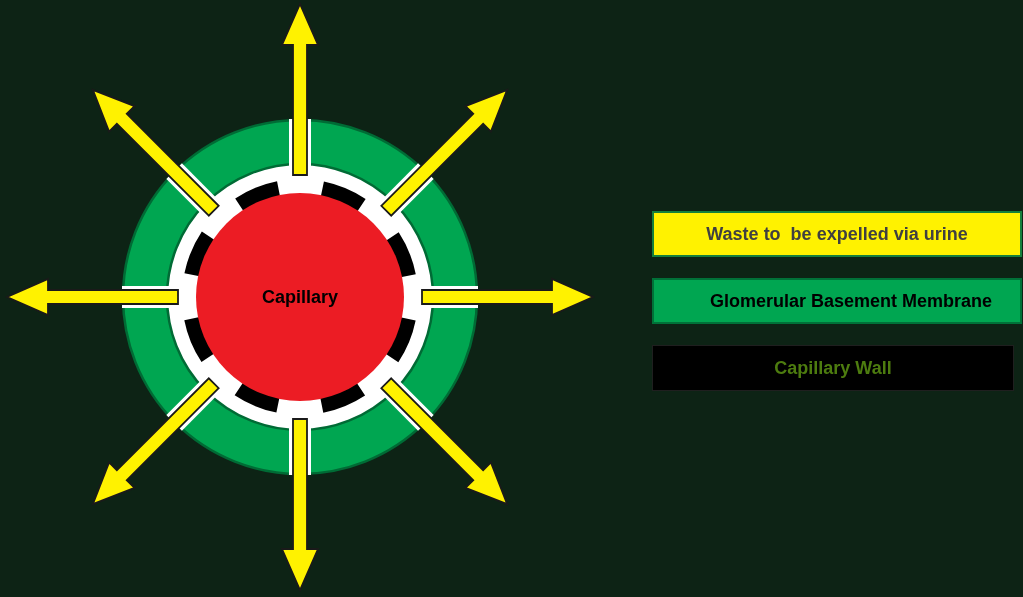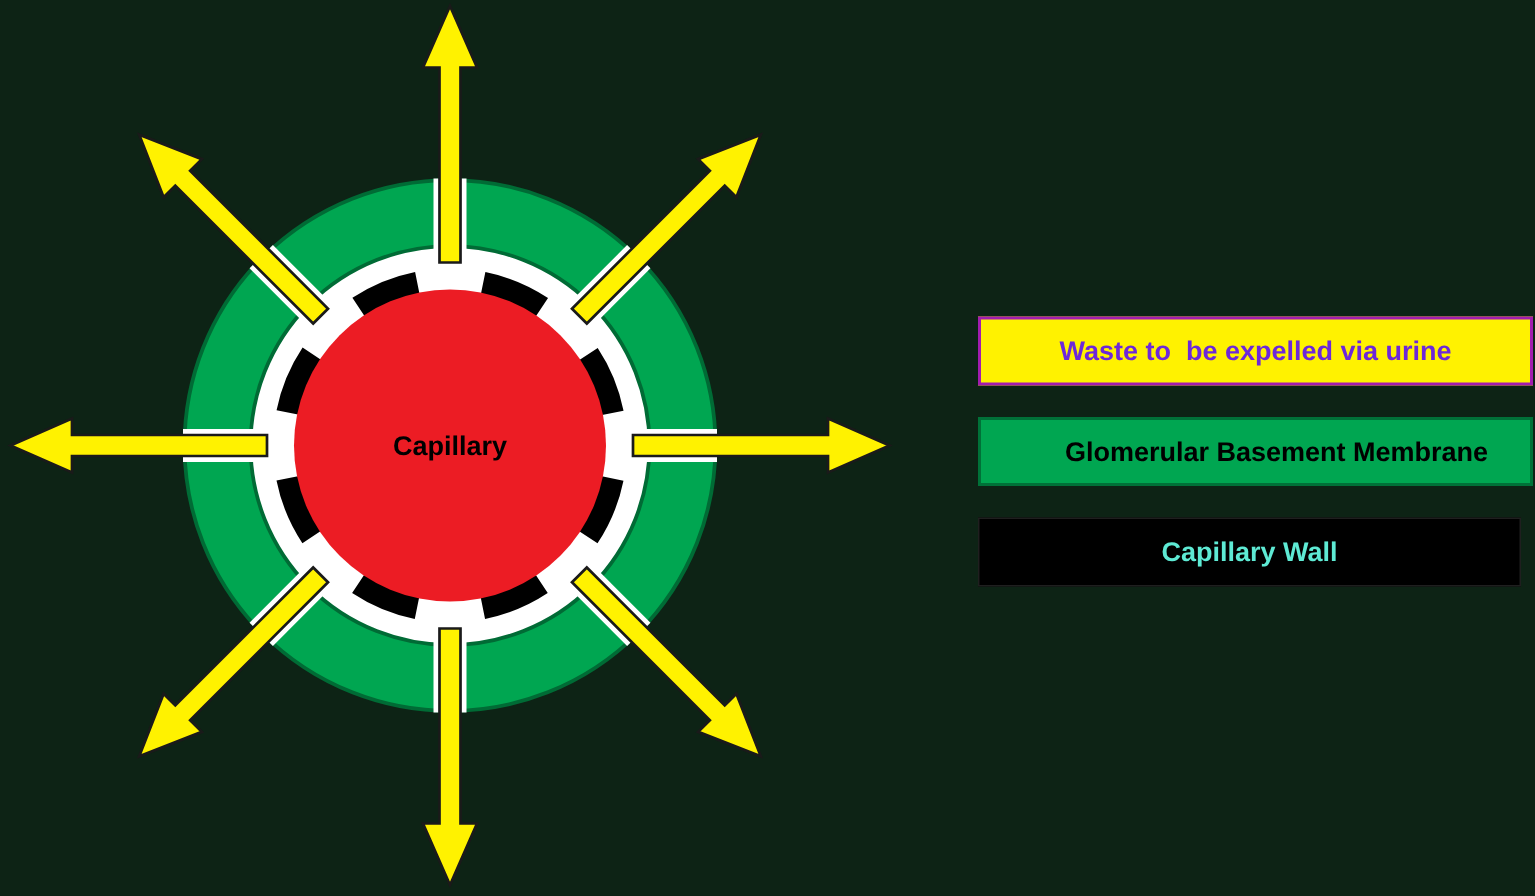--- a/index.html
+++ b/index.html
@@ -41,32 +41,32 @@
     display: flex;
     align-items: center;
     justify-content: center;
     font-size: 18px;
     font-weight: 700;
     white-space: pre;
     text-align: center;
   }
   .legend-yellow {
     background: #FFF200;
-    color: #6d28d9;
-    border: 2px solid #a21caf;
+    color: #404040;
+    border: 2px solid #15803d;
   }
   .legend-green {
     background: #00A651;
     color: #000000;
     border: 2px solid #007138;
     padding-left: 28px;
   }
   .legend-black {
     background: #000000;
-    color: #5eead4;
+    color: #4d7c0f;
     border: 1px solid #1f1f1f;
     width: 362px;
     margin-bottom: 0;
   }
 </style>
 </head>
 <body>
 
 <div class="stage">
 

